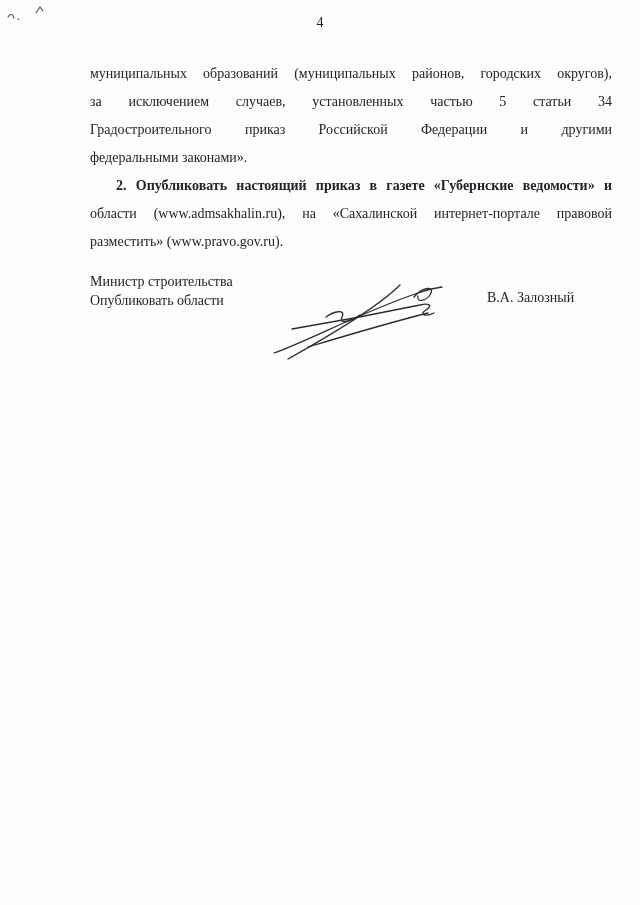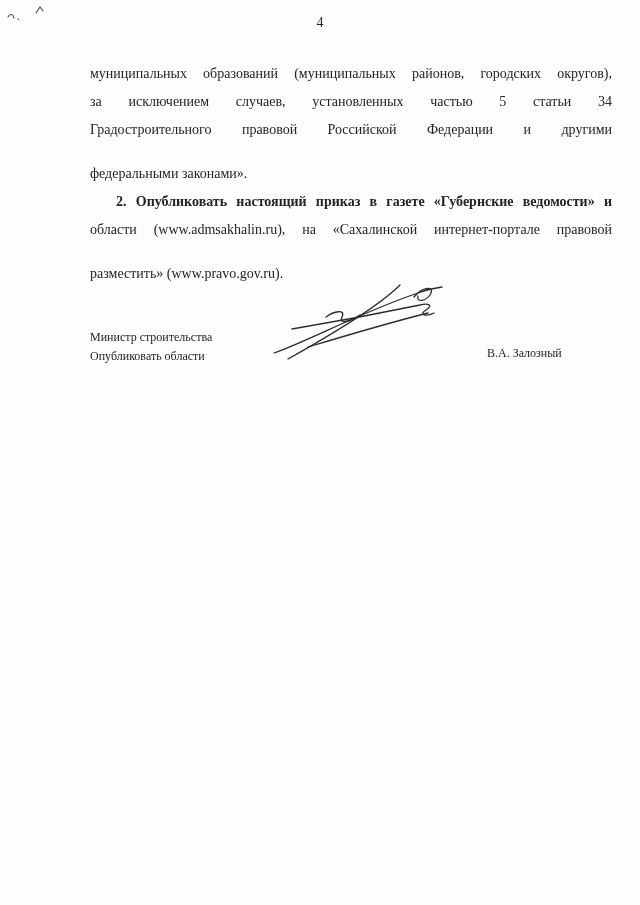--- a/index.html
+++ b/index.html
@@ -36,31 +36,30 @@
   }
   .jline {
     text-align: justify;
     text-align-last: justify;
     text-justify: inter-word;
     height: 28px;
     overflow: hidden;
   }
   .jline.last {
     text-align-last: left;
-    margin-top: 16px;
   }
   .jline.indent {
     padding-left: 26px;
     font-weight: bold;
   }
   .sig-block {
     position: relative;
-    margin-top: 40px;
+    margin-top: 16px;
     height: 80px;
-    font-size: 12px;
+    font-size: 14px;
     line-height: 19px;
   }
   .sig-title {
     position: absolute;
     left: 0;
     top: 0;
   }
   .sig-name {
     position: absolute;
     left: 397px;
@@ -105,21 +104,21 @@
   <svg class="artifact a2" width="14" height="12" viewBox="0 0 14 12">
     <path d="M2 9 L 6 3 L 9 7"></path>
   </svg>
 
   <div class="page-number">4</div>
 
   <div class="content">
 
     <div class="jline">муниципальных образований (муниципальных районов, городских округов),</div>
     <div class="jline">за исключением случаев, установленных частью 5 статьи 34</div>
-    <div class="jline">Градостроительного правовой Российской Федерации и другими</div>
+    <div class="jline">Градостроительного приказ Российской Федерации и другими</div>
     <div class="jline last">федеральными законами».</div>
 
     <div class="jline indent">2. Опубликовать настоящий приказ в газете «Губернские ведомости» и</div>
     <div class="jline">области (www.admsakhalin.ru), на «Сахалинской интернет-портале правовой</div>
     <div class="jline last">разместить» (www.pravo.gov.ru).</div>
 
     <div class="sig-block">
       <div class="sig-title">
         <div>Министр строительства</div>
         <div>Опубликовать области</div>

